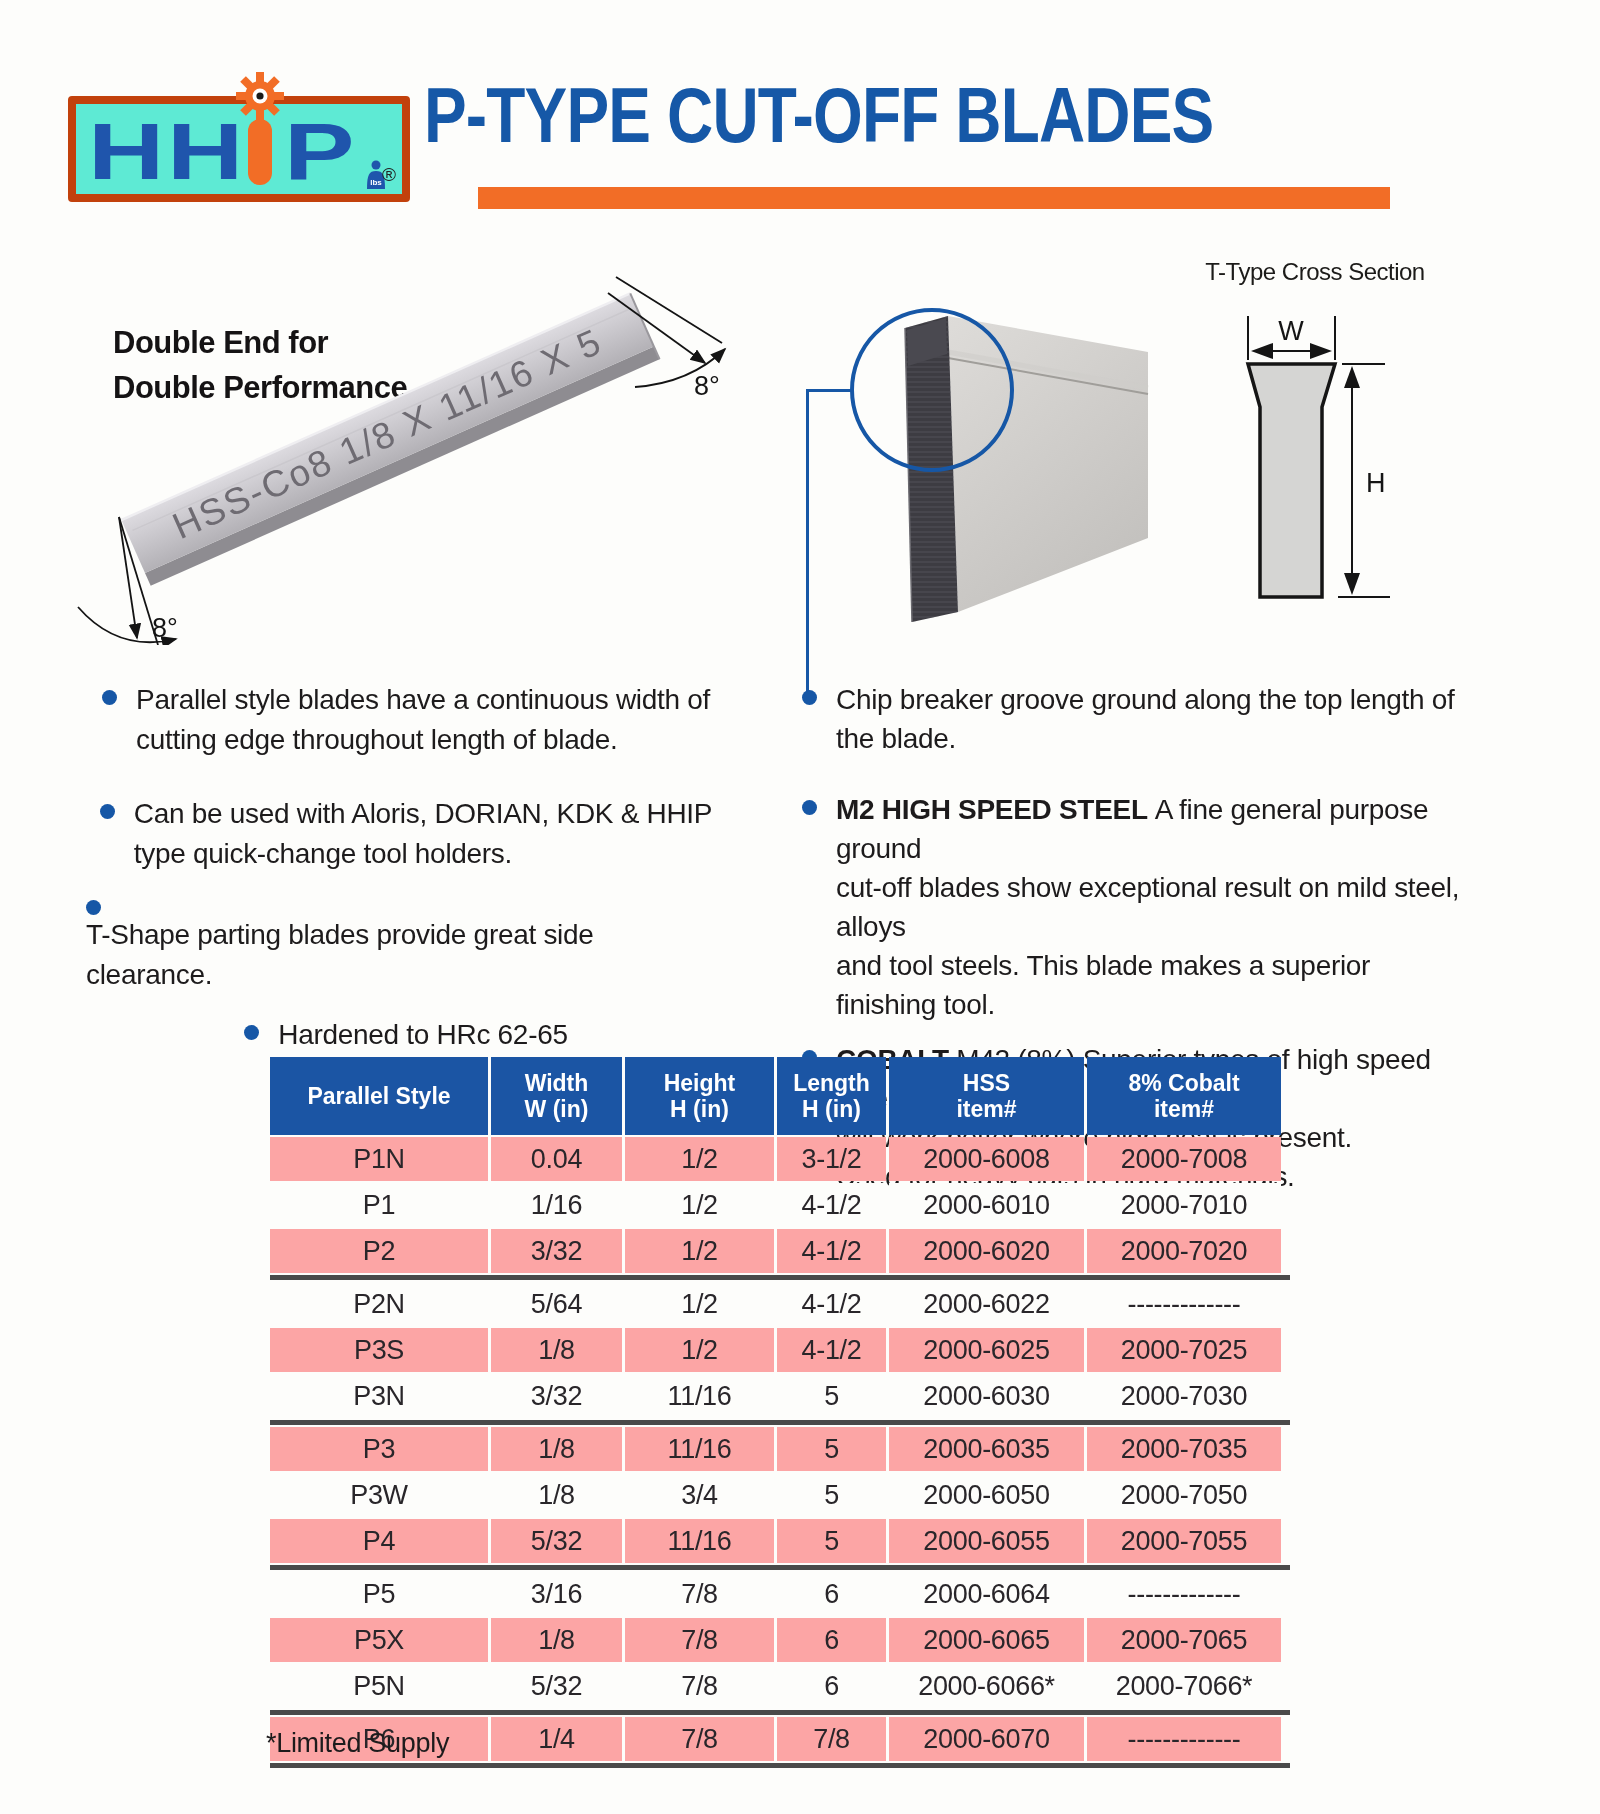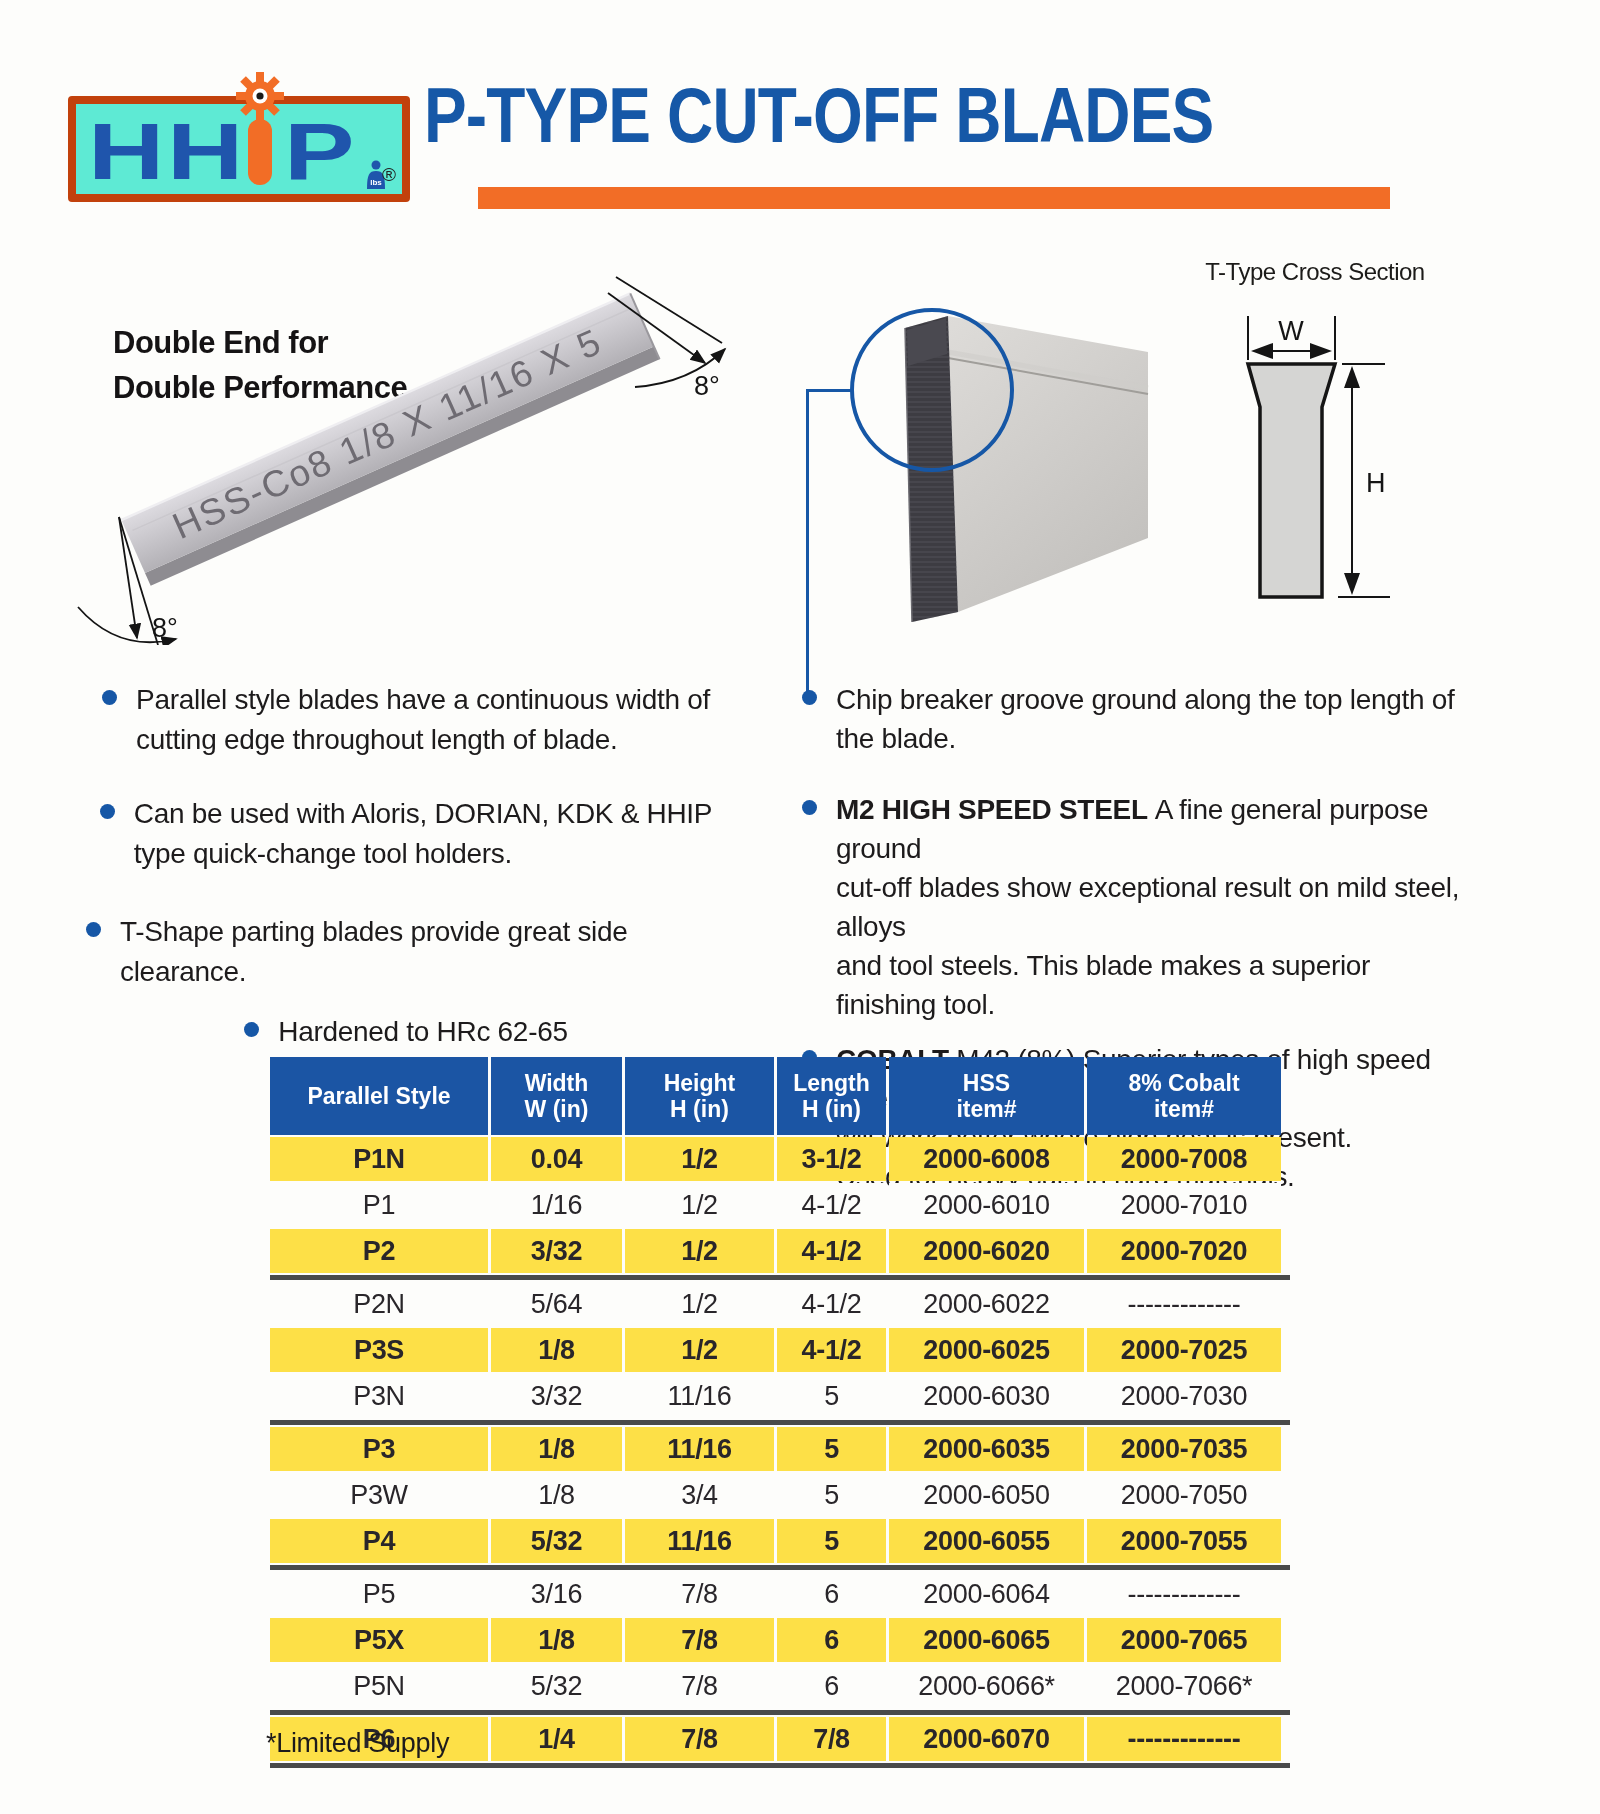--- a/index.html
+++ b/index.html
@@ -38,33 +38,33 @@
   
   .bullets{position:absolute;font-size:28px;letter-spacing:-0.3px;color:#1d1b1c;}
   #bullets-left{left:86px;top:680px;width:640px;}
   #bullets-right{left:802px;top:680px;width:660px;}
   .bullet{display:flex;align-items:flex-start;justify-content:center;}
   .dot{flex:0 0 15px;width:15px;height:15px;border-radius:50%;background:#1657a6;
     margin-top:10px;margin-right:19px;}
   #bullets-left .bline{line-height:40px;}
   #bullets-right .bline{line-height:39px;}
   #bullets-left .bullet:nth-child(2){margin-top:34px;}
-  #bullets-left .bullet:nth-child(3){margin-top:38px;}
+  #bullets-left .bullet:nth-child(3){margin-top:16px;flex-direction:column;}
   #bullets-left .bullet:nth-child(4){margin-top:20px;}
   #bullets-right .bullet:nth-child(2){margin-top:32px;}
   #bullets-right .bullet:nth-child(3){margin-top:16px;}
   
   .spec-table{position:absolute;left:270px;top:1057px;width:1020px;}
   .thead{display:flex;gap:3px;height:78px;margin-bottom:2px;}
   .th{background:#1b55a4;color:#fff;font-weight:bold;font-size:23px;line-height:26px;
     display:flex;flex-direction:column;justify-content:center;align-items:center;text-align:right;}
   .tr{display:flex;gap:3px;height:44px;margin-top:2px;}
   .td{display:flex;align-items:center;justify-content:center;font-size:27px;color:#29262a;
     letter-spacing:-0.3px;}
-  .tr.odd .td{background:#fde047;font-weight:bold;}
+  .tr.odd .td{background:#fca5a5;}
   .tr.even .td{background:#fdfdfb;}
   .c0{width:218px;} .c1{width:131px;} .c2{width:149px;} .c3{width:109px;} .c4{width:195px;} .c5{width:194px;}
   .th.c0,.th.c1,.th.c2,.th.c3,.th.c4,.th.c5{box-sizing:border-box;}
   .gsep{height:5px;background:#4a4a4a;margin-top:2px;}
   .footnote{position:absolute;left:266px;top:1728px;font-size:27px;color:#1d1b1c;letter-spacing:-0.3px;}
 </style>
 </head>
 <body>
 
 <div class="page">

